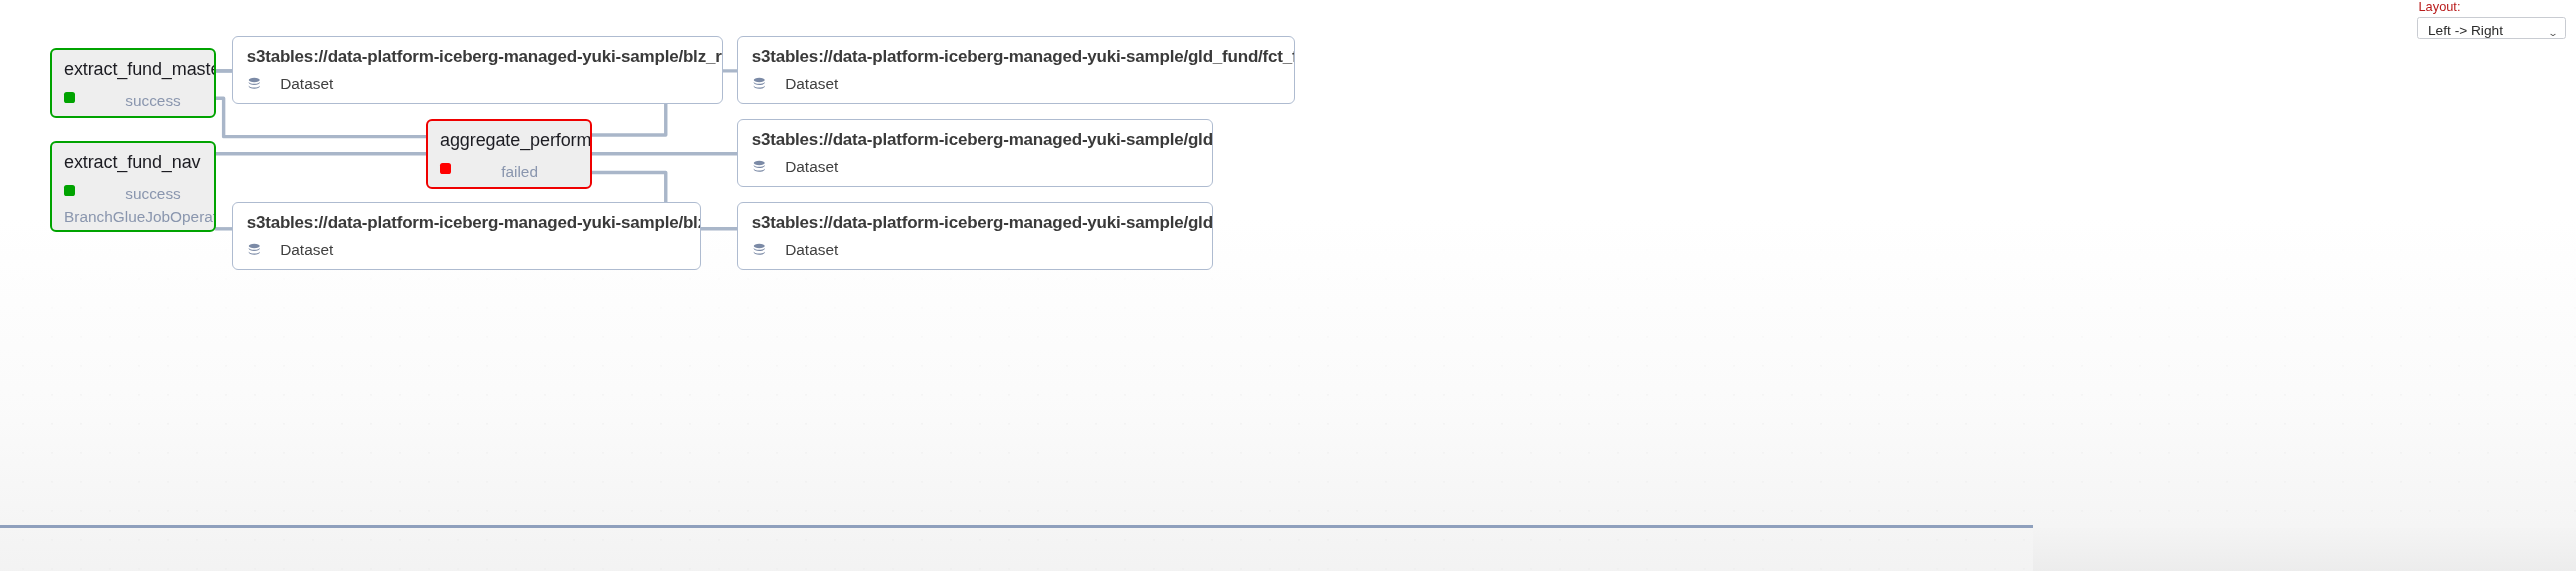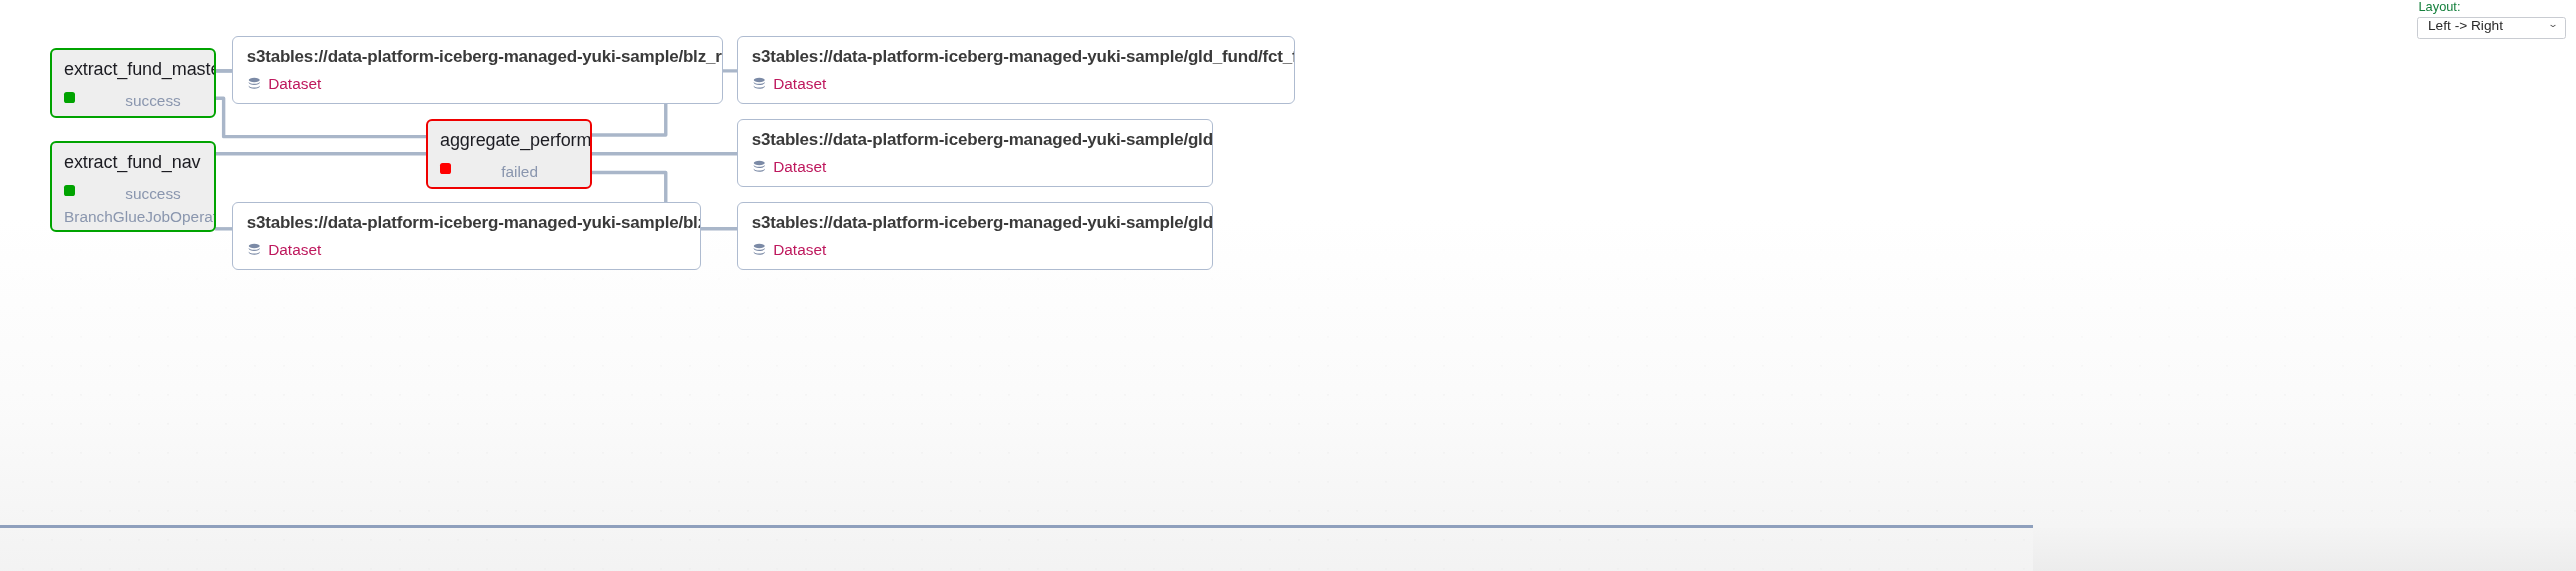--- a/index.html
+++ b/index.html
@@ -115,55 +115,55 @@
     margin-top: 7.7px;
   }
   .ds-icon {
     flex: 0 0 auto;
     width: 14.5px;
     height: 14.5px;
     display: block;
   }
   .ds-type-text {
     font-size: 15.4px;
-    color: #be185d;
-    margin-left: 7px;
+    color: #404040;
+    margin-left: 19px;
     line-height: 17px;
     white-space: nowrap;
   }
 
   
   #layout-control {
     position: absolute;
     right: 10.2px;
     top: 0px;
     text-align: left;
     z-index: 40;
   }
   #layout-label {
     font-size: 12.8px;
-    color: #15803d;
+    color: #b91c1c;
     display: block;
     line-height: 14.5px;
     padding-left: 1.7px;
   }
   #layout-select {
     margin-top: 2.6px;
     width: 149px;
     height: 22px;
     box-sizing: border-box;
     border: 0.9px solid #c9ccd2;
     border-radius: 2.6px;
     background: #ffffff;
     font-family: "Liberation Sans", sans-serif;
     font-size: 13.7px;
     color: #2b2b2b;
     padding-left: 10.2px;
     display: flex;
-    align-items: flex-start;
+    align-items: flex-end;
     justify-content: space-between;
     padding-right: 7.7px;
   }
   #layout-select .chev {
     font-size: 9.4px;
     color: #555;
     transform: scaleX(1.4);
   }
 
   

